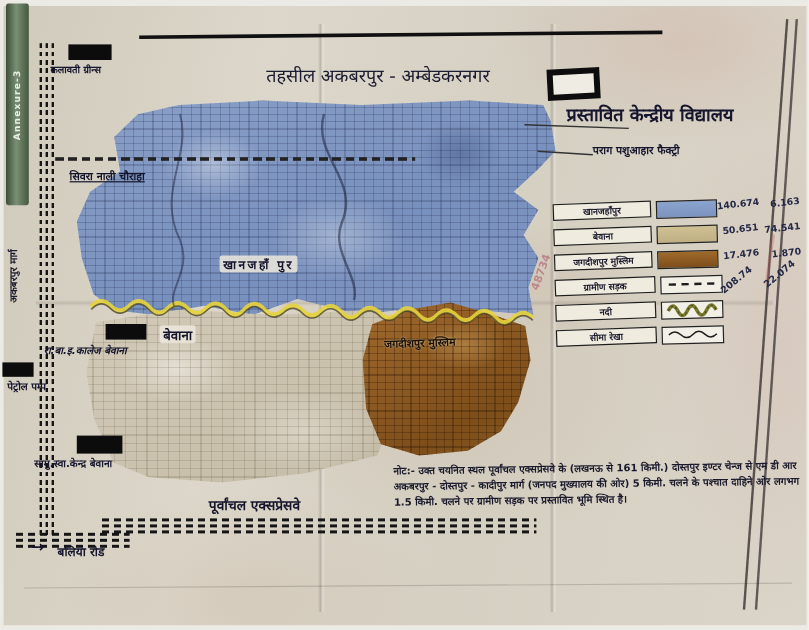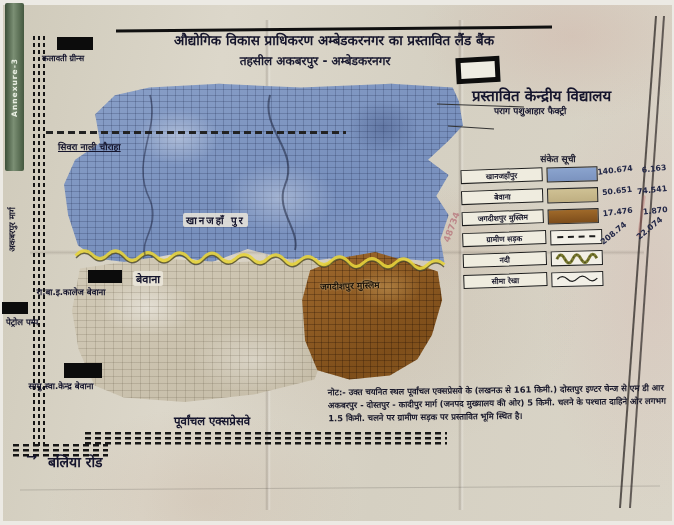--- a/index.html
+++ b/index.html
@@ -18,21 +18,21 @@
   .crease-h{position:absolute;left:30px;right:30px;height:5px;
     background:linear-gradient(180deg,transparent,rgba(110,100,90,.2),transparent);}
   .annexure{position:absolute;left:5px;top:3px;width:19px;height:168px;
     background:linear-gradient(90deg,#3c4f38,#7b8f74 45%,#44583f);
     display:flex;align-items:center;justify-content:center;border-radius:2px;}
   .annexure span{writing-mode:vertical-rl;transform:rotate(180deg);color:#e9efe3;
     font-size:7.5px;letter-spacing:1px;font-weight:bold;}
   .title{position:absolute;left:118px;top:31px;width:432px;text-align:center;
     font-size:13.5px;font-weight:bold;color:#15152b;}
   .subtitle{position:absolute;left:150px;top:52px;width:330px;text-align:center;
-    font-size:12px;font-weight:bold;color:#1a1a30;}
+    font-size:15px;font-weight:normal;color:#1a1a30;}
   .region{position:absolute;}
   .region-blue{left:55px;top:80px;width:410px;height:190px;
     clip-path:polygon(97% 4%,98.5% 11%,99.5% 24%,96% 32%,91% 42%,96% 50%,93% 61%,96% 71%,94% 84%,95% 96%,84% 94%,74% 99%,67% 94%,60% 96%,47% 89%,38% 96%,28% 92%,18% 96%,10% 94%,5.6% 87%,3.2% 71%,2.2% 55%,4.9% 42%,11% 33%,9.8% 18%,14.6% 8%,23% 4%,40% 2%,60% 4%,82% 2%);
     background:
       radial-gradient(60px 40px at 30% 30%, rgba(255,255,255,.35), transparent 70%),
       radial-gradient(80px 50px at 55% 62%, rgba(255,255,255,.32), transparent 70%),
       radial-gradient(50px 40px at 80% 25%, rgba(30,45,90,.28), transparent 70%),
       repeating-linear-gradient(0deg, rgba(25,35,70,.22) 0 1px, transparent 1px 6px),
       repeating-linear-gradient(90deg, rgba(25,35,70,.22) 0 1px, transparent 1px 8px),
       linear-gradient(160deg,#8aa0c8,#7890bd 60%,#8398c4);}
@@ -103,21 +103,20 @@
   <div class="paper"></div>
 
   <div class="crease-v" style="left:265px;"></div>
   <div class="crease-v" style="left:458px;"></div>
   <div class="crease-h" style="top:250px;"></div>
 
   <div class="annexure">
     <span>Annexure-3</span>
   </div>
 
-  <div class="title">औद्योगिक विकास प्राधिकरण अम्बेडकरनगर का प्रस्तावित लैंड बैंक</div>
   <div class="subtitle">तहसील अकबरपुर - अम्बेडकरनगर</div>
 
   <div class="region region-blue"></div>
   <div class="region region-tan"></div>
   <div class="region region-brown"></div>
 
   <div class="railway-v"></div>
   <div class="railway-h expressway-line"></div>
   <div class="railway-h ballia-line"></div>
   <div class="siwara-line" style="position:absolute;"></div>
@@ -140,32 +139,31 @@
   <div class="blackrect" style="left:2px;top:302px;width:26px;height:12px;"></div>
   <div class="blackrect" style="left:64px;top:363px;width:38px;height:15px;"></div>
   <div class="kv-box"></div>
 
   <span class="maplabel" style="left:42px;top:52px;font-size:8px;">कलावती ग्रीन्स</span>
   <span class="maplabel" style="left:58px;top:140px;font-size:9px;text-decoration:underline;">सिवरा नाली चौराहा</span>
   <div class="v-label">अकबरपुर मार्ग</div>
   <span class="maplabel patch" style="left:183px;top:213px;font-size:10px;letter-spacing:2px;">खानजहाँ पुर</span>
   <span class="maplabel patch" style="left:133px;top:271px;font-size:11px;">बेवाना</span>
   <span class="maplabel" style="left:320px;top:279px;font-size:9px;color:#1a1208;transform:rotate(-2deg);text-shadow:0 0 2px rgba(235,215,170,.8);">जगदीशपुर मुस्लिम</span>
-  <span class="maplabel" style="left:36px;top:286px;font-size:8.5px;width:70px;white-space:normal;text-align:center;">रा.बा.इ.कालेज बेवाना</span>
+  <span class="maplabel" style="left:36px;top:286px;font-size:8.5px;width:70px;white-space:normal;text-align:center;font-style:italic;">रा.बा.इ.कालेज बेवाना</span>
   <span class="maplabel" style="left:6px;top:316px;font-size:8.5px;">पेट्रोल पम्प</span>
   <span class="maplabel" style="left:18px;top:380px;font-size:8.5px;width:86px;white-space:normal;text-align:center;">सामु.स्वा.केन्द्र बेवाना</span>
   <span class="maplabel" style="left:138px;top:413px;font-size:11.5px;margin-left:36px;">पूर्वांचल एक्सप्रेसवे</span>
   <span class="maplabel" style="left:26px;top:449px;font-size:13px;">→</span>
-  <span class="maplabel" style="left:48px;top:452px;font-size:14px;">बलिया रोड</span>
+  <span class="maplabel" style="left:48px;top:452px;font-size:10px;">बलिया रोड</span>
   <span class="maplabel" style="left:472px;top:85px;font-size:15px;">प्रस्तावित केन्द्रीय विद्यालय</span>
-  <span class="maplabel" style="left:494px;top:104px;font-size:9px;">पराग पशुआहार फैक्ट्री</span>
+  <span class="maplabel" style="left:494px;top:118px;font-size:9px;">पराग पशुआहार फैक्ट्री</span>
   <span class="hand" style="left:436px;top:222px;font-size:9px;transform:rotate(-70deg);">48734</span>
   <div class="scribble" style="left:640px;top:195px;"></div>
 
-  <div class="legend-title">संकेत सूची</div>
   <div class="legend">
     <div class="lg-row">
       <span class="lg-label">खानजहाँपुर</span>
       <span class="lg-swatch" style="background:linear-gradient(180deg,#8ba4ce,#7b93bf)"></span>
       <span class="lg-v">140.674</span>
       <span class="lg-v">6.163</span>
     </div>
     <div class="lg-row">
       <span class="lg-label">बेवाना</span>
       <span class="lg-swatch" style="background:linear-gradient(180deg,#cfc194,#bfaf82)"></span>

